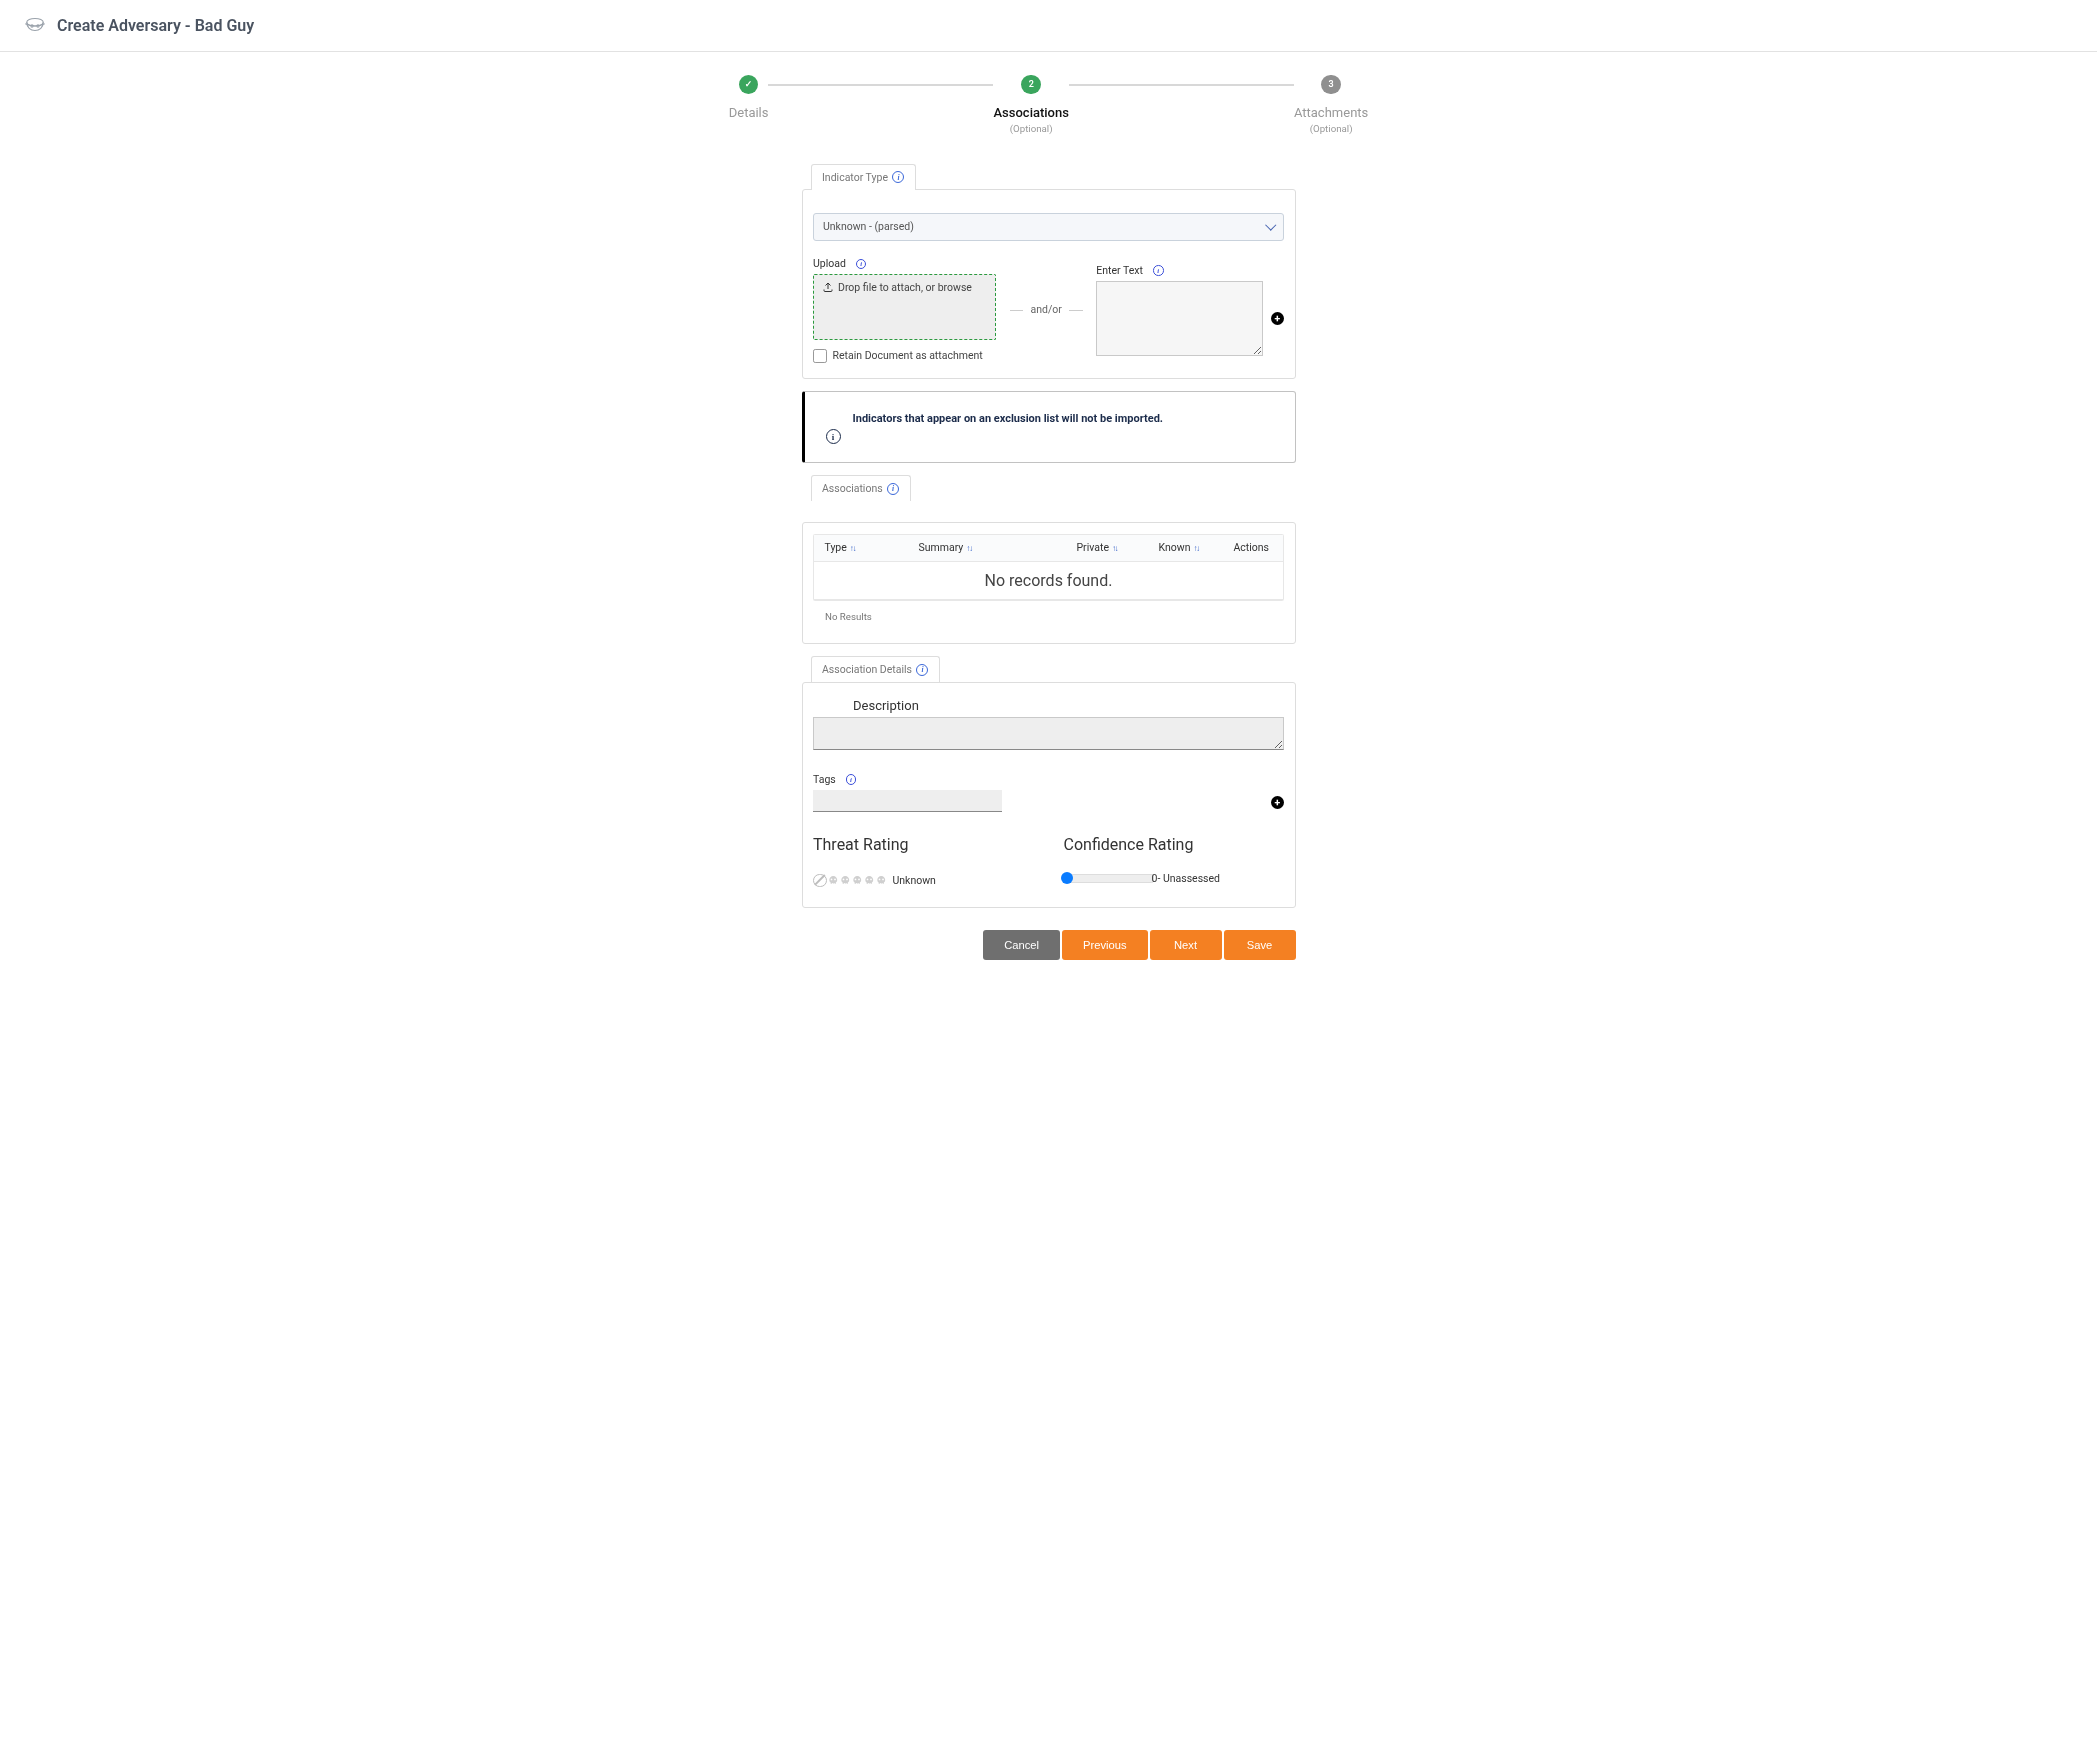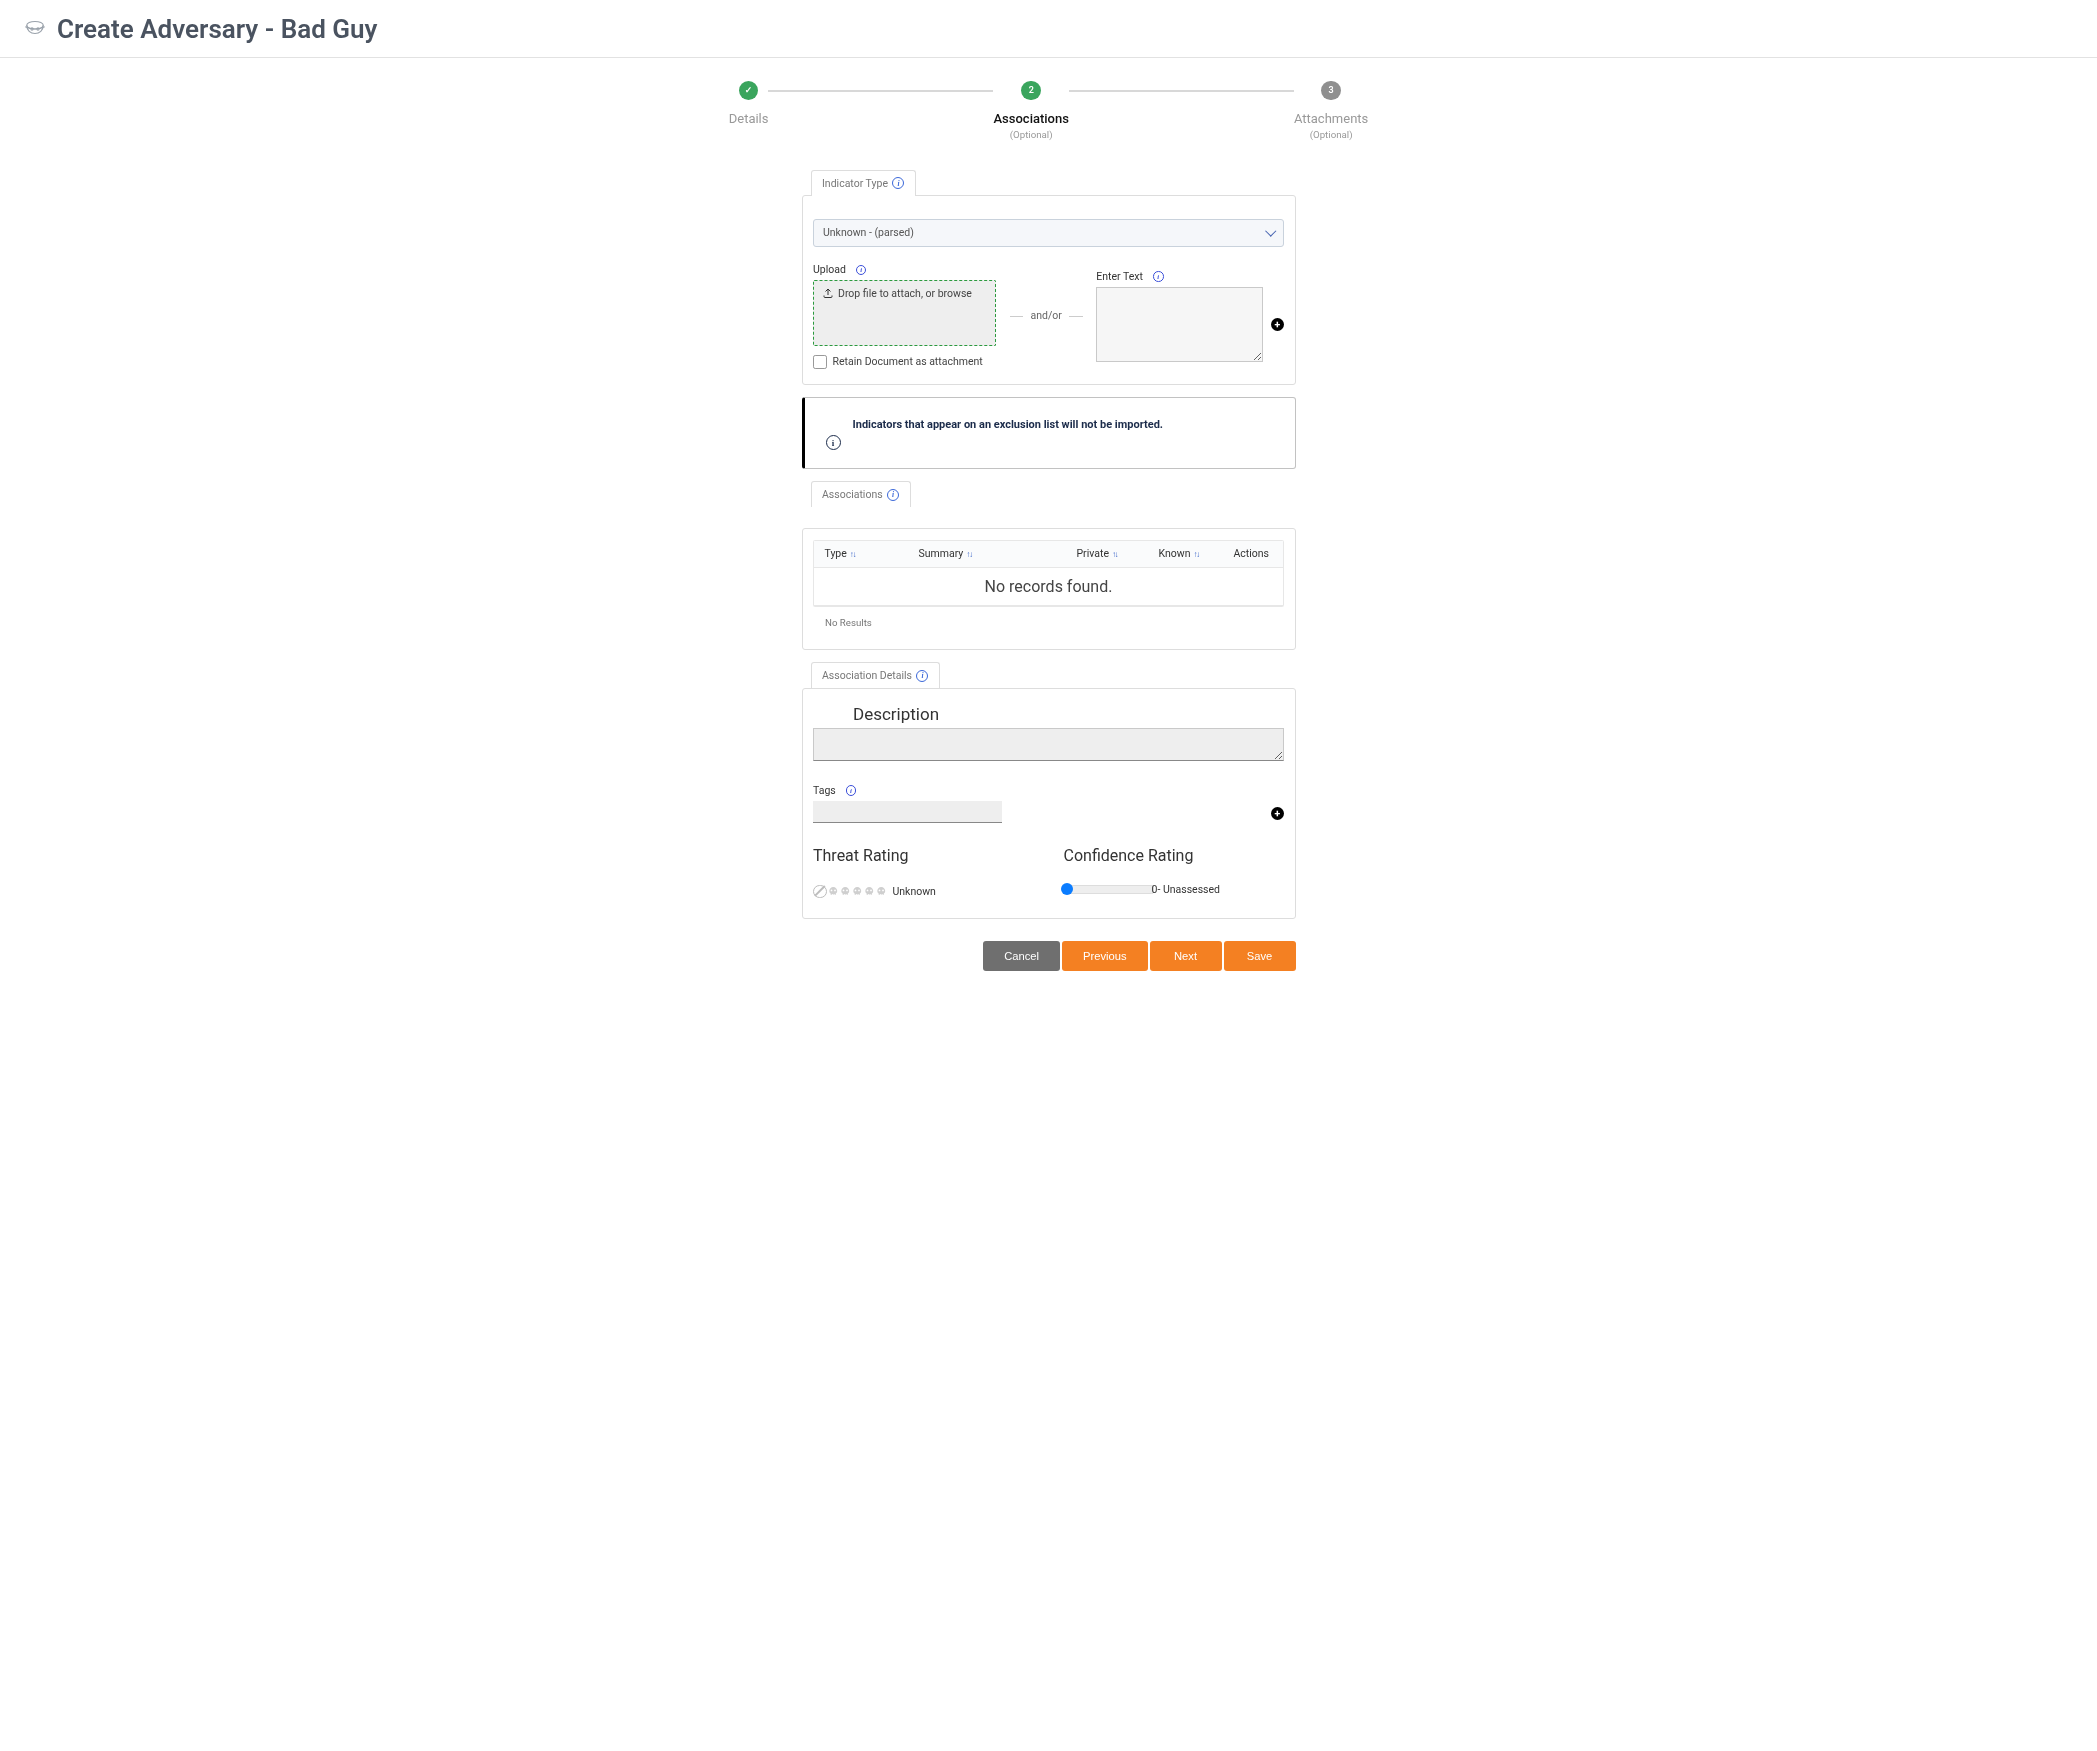--- a/index.html
+++ b/index.html
@@ -15,21 +15,21 @@
     padding: 13.5px 22.5px 13.5px 22.5px;
     border-bottom: 0.7px solid #e2e2e2;
     gap: 10.5px;
   }
   .header-icon {
     width: 24px;
     height: 24px;
     flex-shrink: 0;
   }
   .header-title {
-    font-size: 26px;
+    font-size: 16px;
     font-weight: 600;
     color: #4a5360;
   }
   .stepper {
     display: flex;
     justify-content: center;
     align-items: flex-start;
     padding: 22.5px 0 30px;
     max-width: 1048px;
     margin: 0 auto;
@@ -524,21 +524,21 @@
   </div>
 
   <div style="margin-top:12px;">
     <div class="section-tab-wrap">
       <div class="section-tab">
         <span>Association Details</span>
         <span class="info-icon">i</span>
       </div>
     </div>
     <div class="section-panel" style="padding:15px 10.5px 19.5px;">
-      <div style="font-size:17px; color:#333;padding-left:40px;">Description</div>
+      <div style="font-size:13px; color:#333;padding-left:40px;">Description</div>
       <textarea class="desc-textarea" style=""></textarea>
 
       <div class="tags-row">
         <div style="flex:1;">
           <div class="field-label">
             <span>Tags</span>
             <span class="info-icon-sm">i</span>
           </div>
           <input class="tags-input" style="">
         </div>

